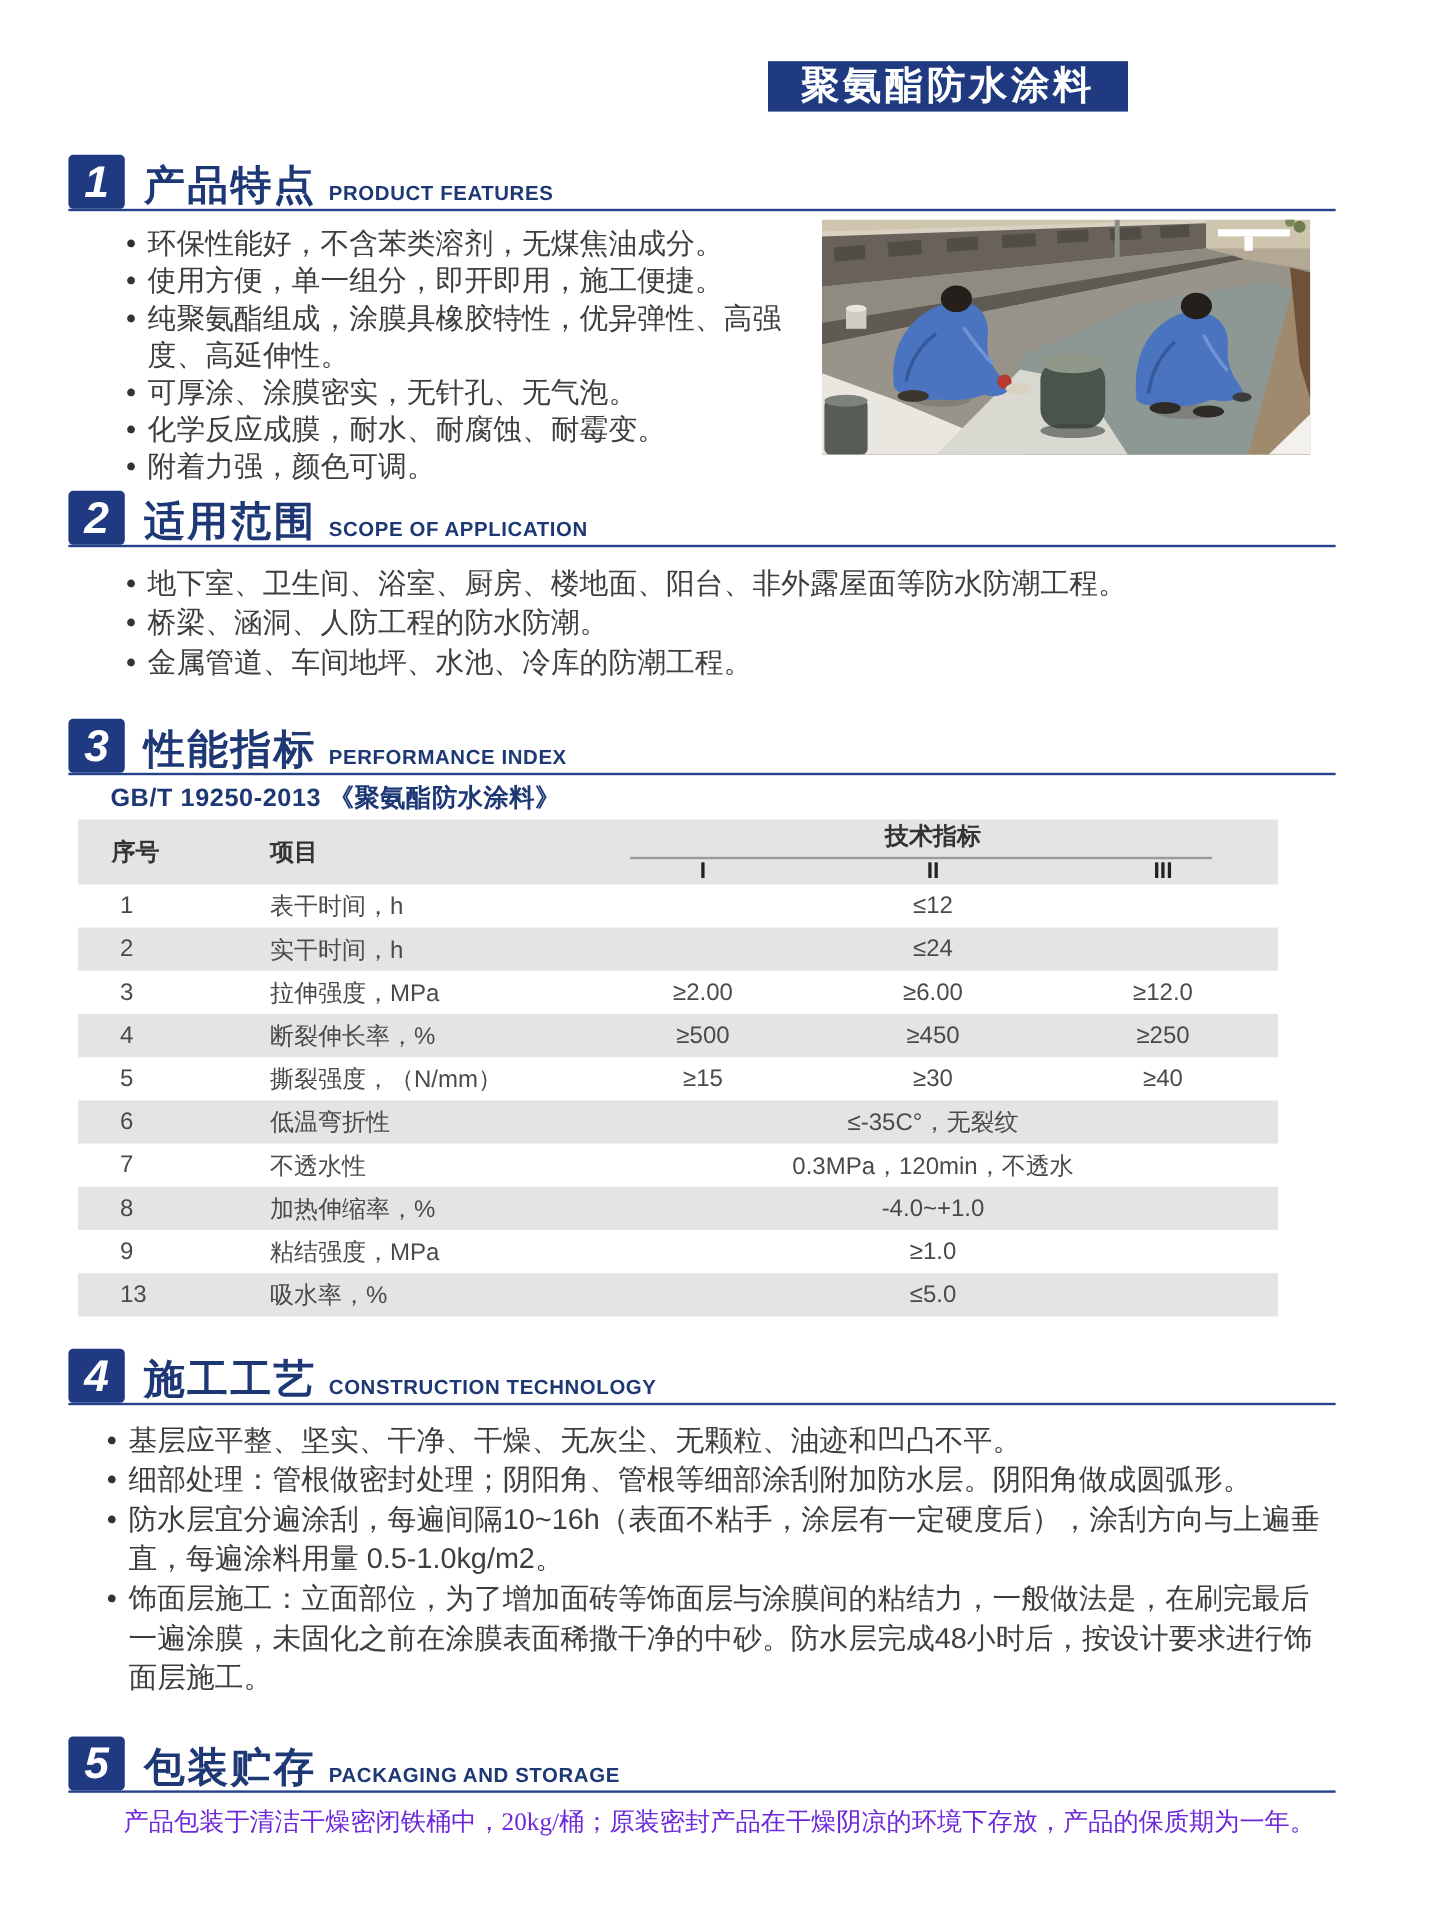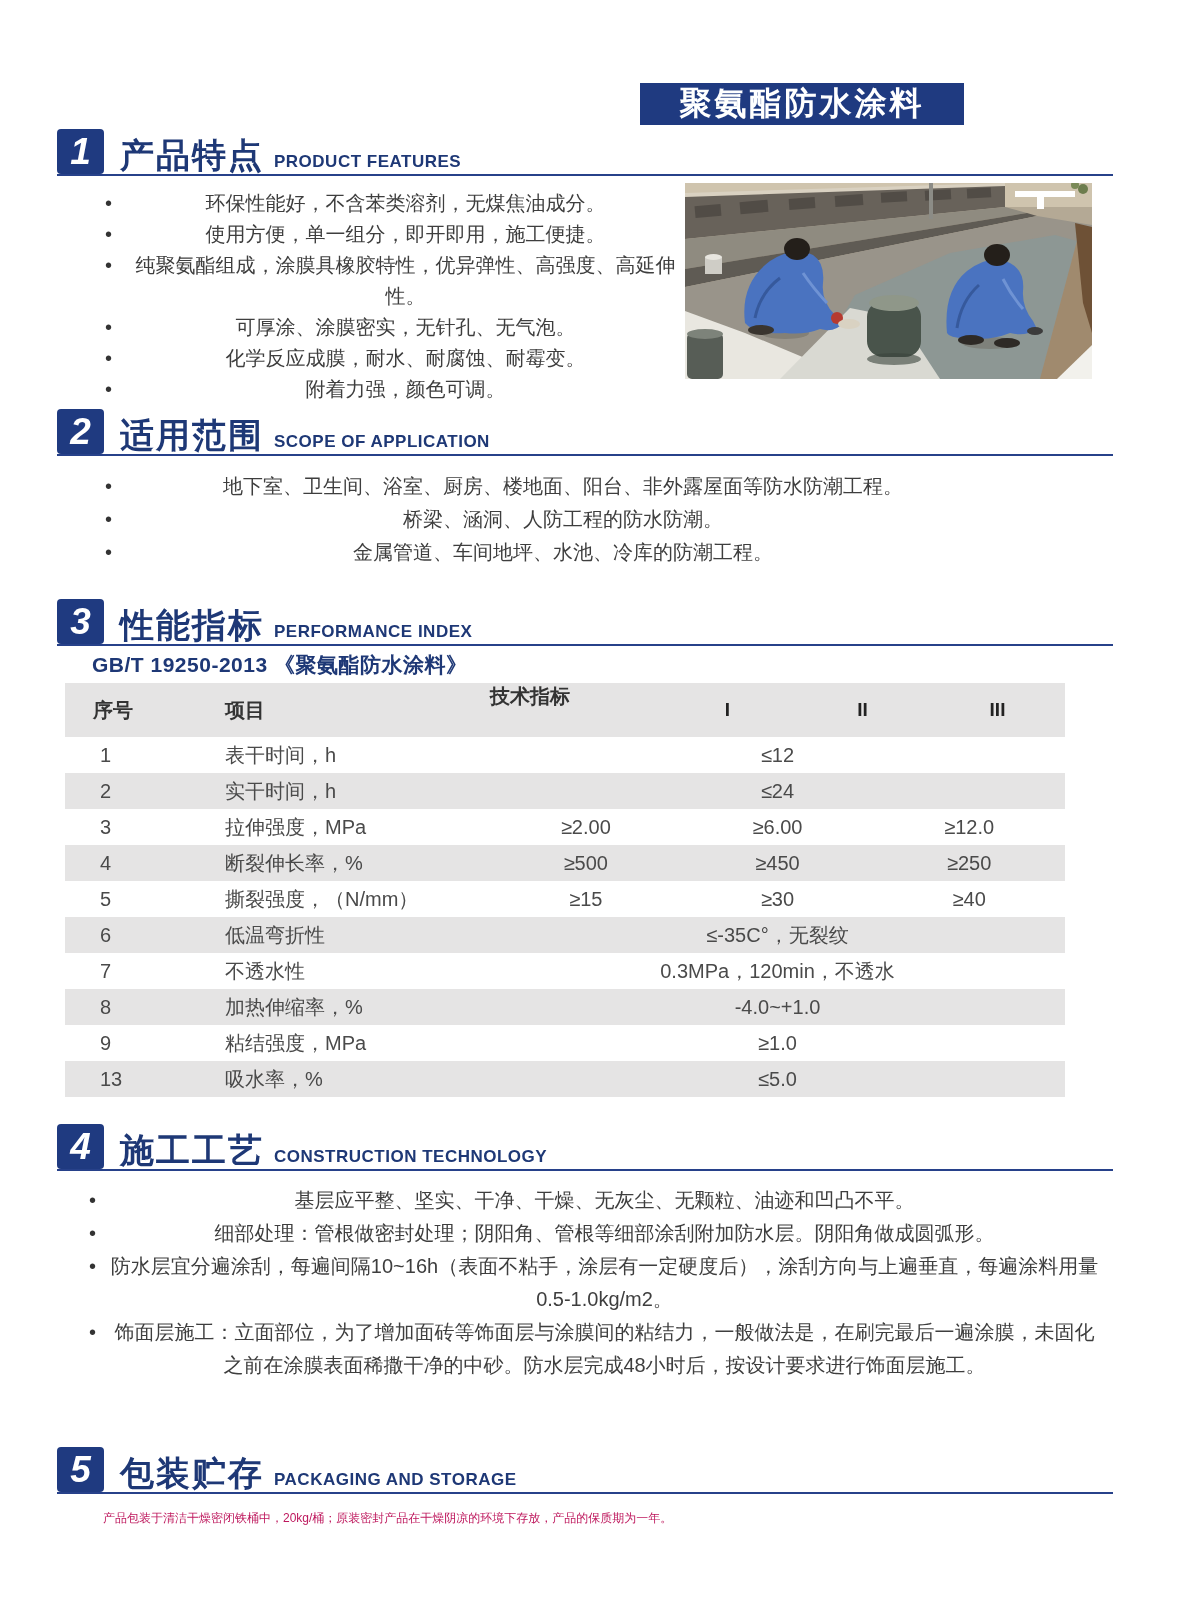--- a/index.html
+++ b/index.html
@@ -1,59 +1,59 @@
 <!DOCTYPE html>
 <html><head>
 <meta charset="utf-8">
 <style>
   html,body{margin:0;padding:0;background:#ffffff;}
   #page{position:relative;width:1200px;height:1600px;background:#ffffff;overflow:hidden;
         font-family:"Liberation Sans","DejaVu Sans",sans-serif;}
 
   
-  .banner{position:absolute;left:640px;top:51px;width:324px;height:42px;background:#1f3a80;
+  .banner{position:absolute;left:640px;top:51px;width:300px;height:42px;background:#1f3a80;
           color:#fff;font-size:32px;font-weight:bold;letter-spacing:3px;
-          display:flex;align-items:center;justify-content:center;margin-top:32px;}
+          display:flex;align-items:center;justify-content:center;}
 
   
   .sec{position:absolute;left:57px;width:1056px;height:45px;border-bottom:2px solid #27418a;
        display:flex;align-items:flex-end;}
   .badge{width:47px;height:45px;background:#1f3a80;border-radius:4px;color:#fff;
          font-weight:bold;font-style:italic;font-size:37px;line-height:45px;text-align:center;
          transform:skewX(0deg);flex:0 0 47px;}
   .sec-title{font-size:34px;font-weight:bold;color:#1e3876;margin-left:16px;line-height:38px;letter-spacing:2px;}
   .sec-sub{font-size:17px;font-weight:bold;color:#1e3876;margin-left:10px;line-height:25px;letter-spacing:0.5px;}
 
   
   .blist{position:absolute;list-style:none;margin:0;padding:0;}
-  .blist li{position:relative;padding-left:20px;font-size:20px;color:#3e3e3e;text-align:center;}
+  .blist li{position:relative;padding-left:20px;font-size:24px;color:#3e3e3e;}
   .blist li::before{content:"\2022";position:absolute;left:2px;color:#333;}
   .lh31 li{line-height:31px;}
   .lh33 li{line-height:33px;}
 
   .gb-line{position:absolute;left:92px;top:651px;font-size:21px;font-weight:bold;color:#1e3876;letter-spacing:0.5px;}
 
   
   .tbl{position:absolute;left:65px;top:683px;width:1000px;font-size:20px;color:#4a4a4a;}
   .tbl-head{background:#e5e4e4;height:54px;display:grid;grid-template-columns:160px 265px 1fr;}
   .th-no{padding-left:28px;font-weight:bold;color:#333;display:flex;align-items:center;}
   .th-item{font-weight:bold;color:#333;display:flex;align-items:center;}
-  .tech-head{display:flex;flex-direction:row;}
+  .tech-head{display:flex;flex-direction:column;}
   .tech-group{height:27px;display:flex;align-items:flex-end;justify-content:center;
               font-weight:bold;color:#333;padding-bottom:2px;}
   .tech-rule{height:0;border-bottom:2px solid #9a9a9a;margin:2px 55px 0 35px;}
   .tech-subs{flex:1;display:grid;grid-template-columns:1fr 1fr 1fr;}
   .tech-subs div{display:flex;align-items:center;justify-content:center;font-weight:bold;color:#222;font-size:19px;}
   .trow{height:36px;display:grid;grid-template-columns:160px 265px 1fr 1fr 1fr;align-items:center;}
   .trow.span3{grid-template-columns:160px 265px 1fr;}
   .trow.alt{background:#e5e4e4;}
   .c-no{padding-left:35px;}
   .c-val{text-align:center;}
 
-  .s5-text{position:absolute;left:103px;top:1503px;width:1020px;font-size:12px;color:#be185d;line-height:30px;}
+  .s5-text{position:absolute;left:103px;top:1503px;width:1020px;font-size:21px;color:#6d28d9;line-height:30px;font-family:Liberation Serif, serif;}
 
   
   .photo{position:absolute;left:685px;top:183px;width:407px;height:196px;overflow:hidden;}
 </style>
 </head>
 <body>
 
 <div id="page">
 
   <div class="banner">聚氨酯防水涂料</div>

